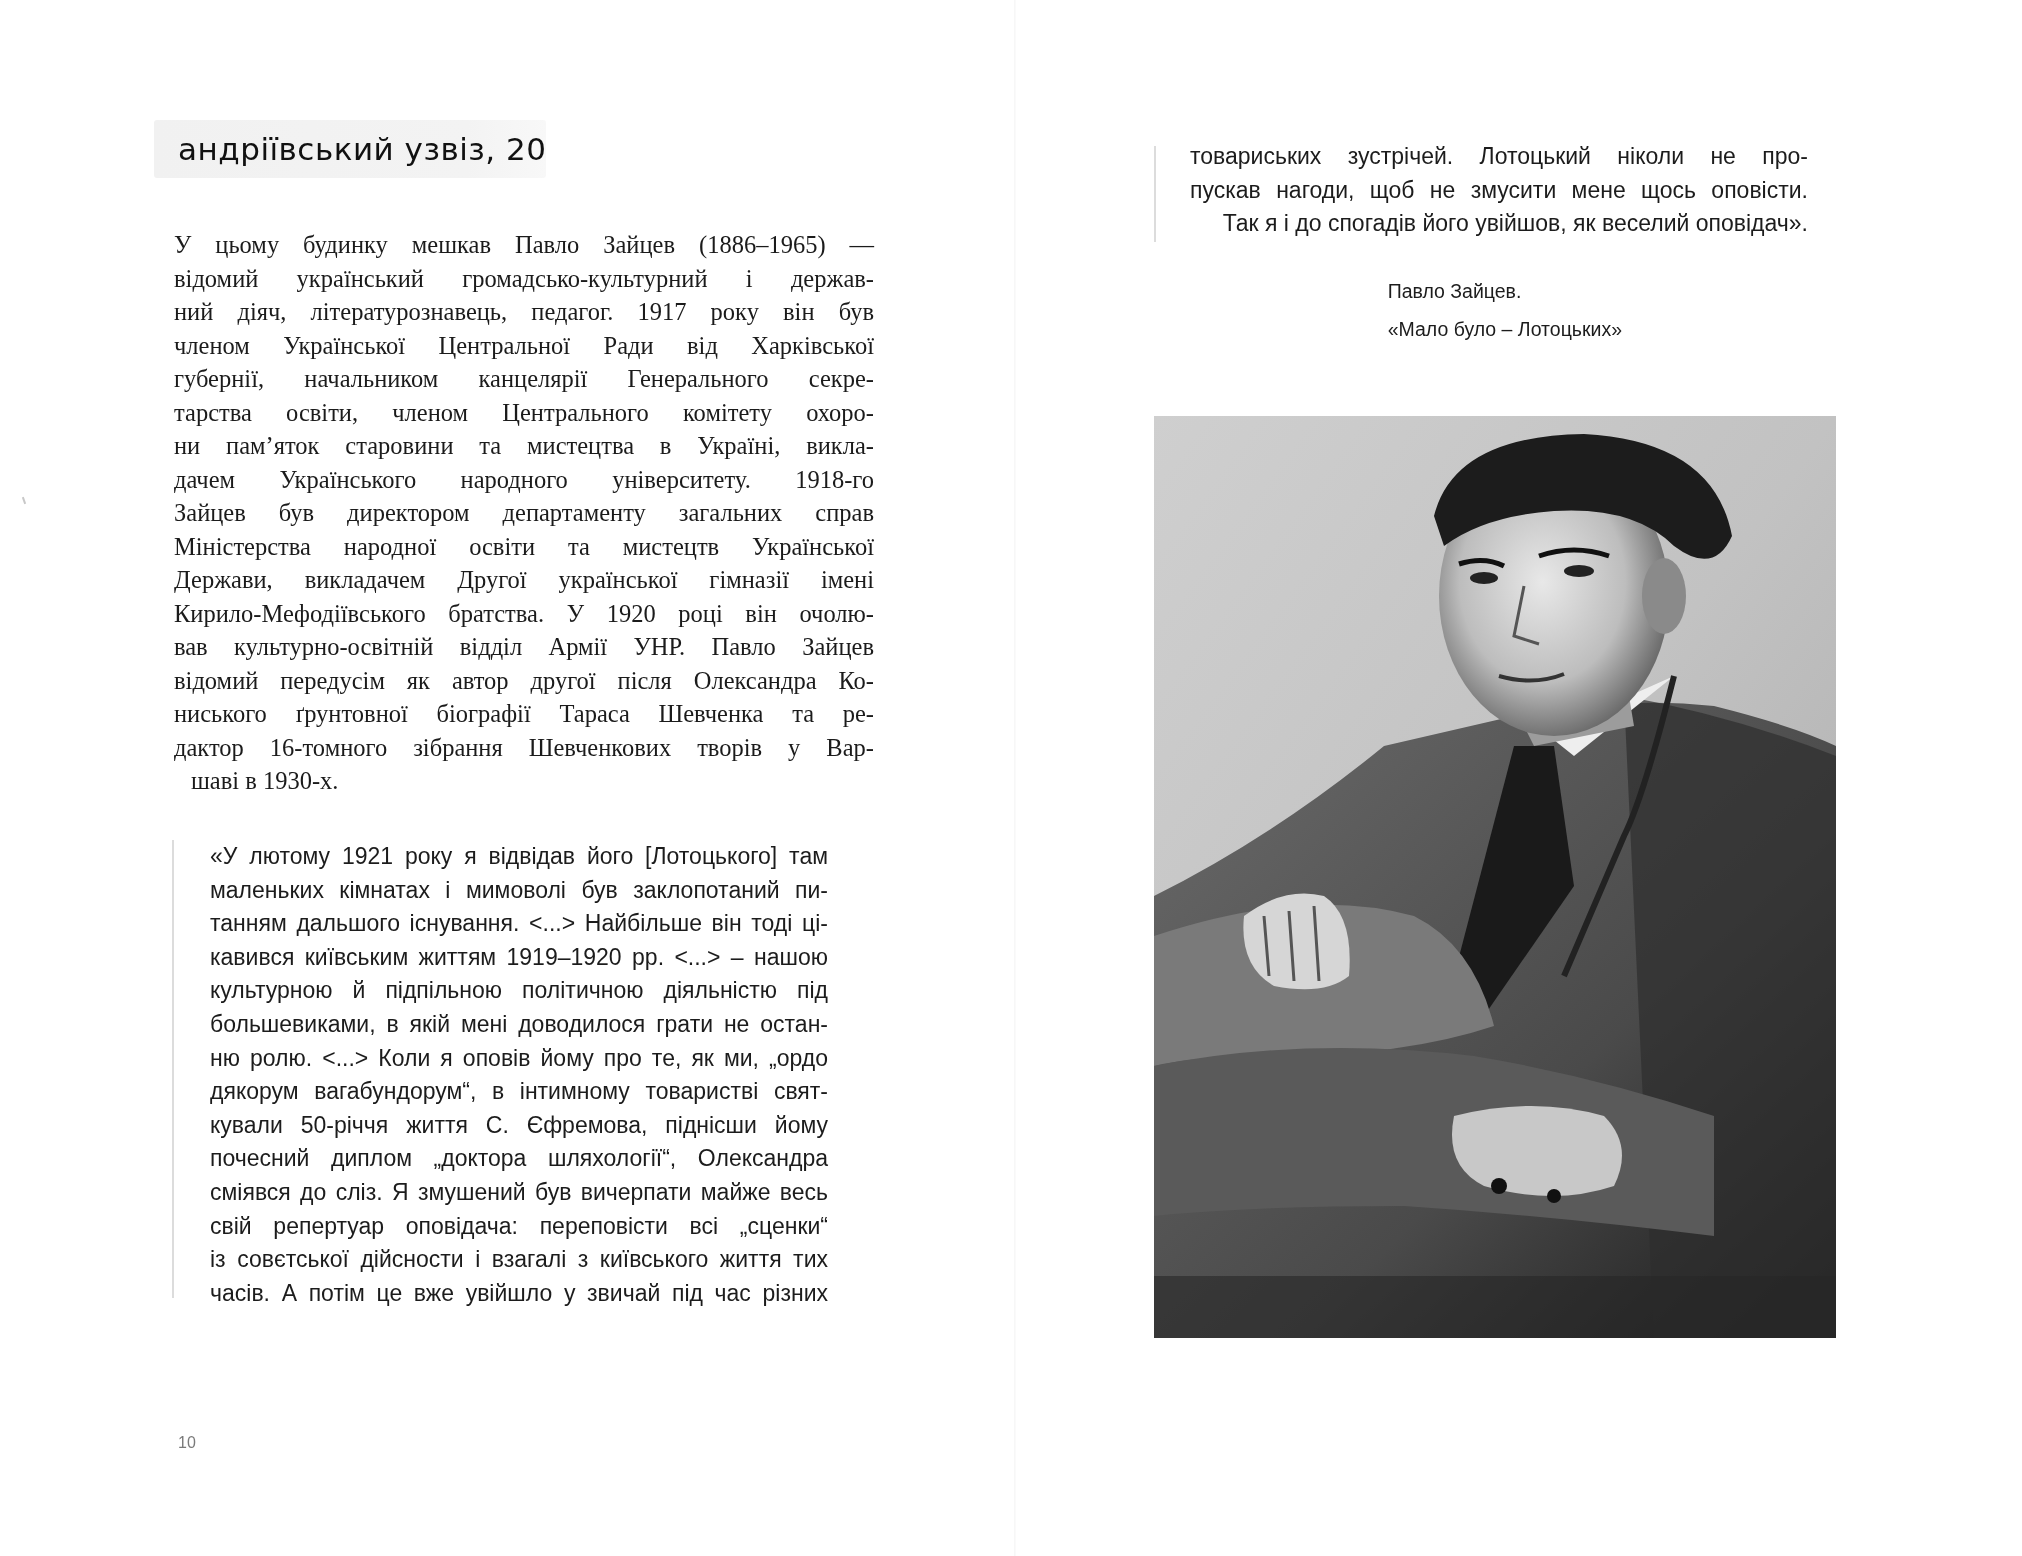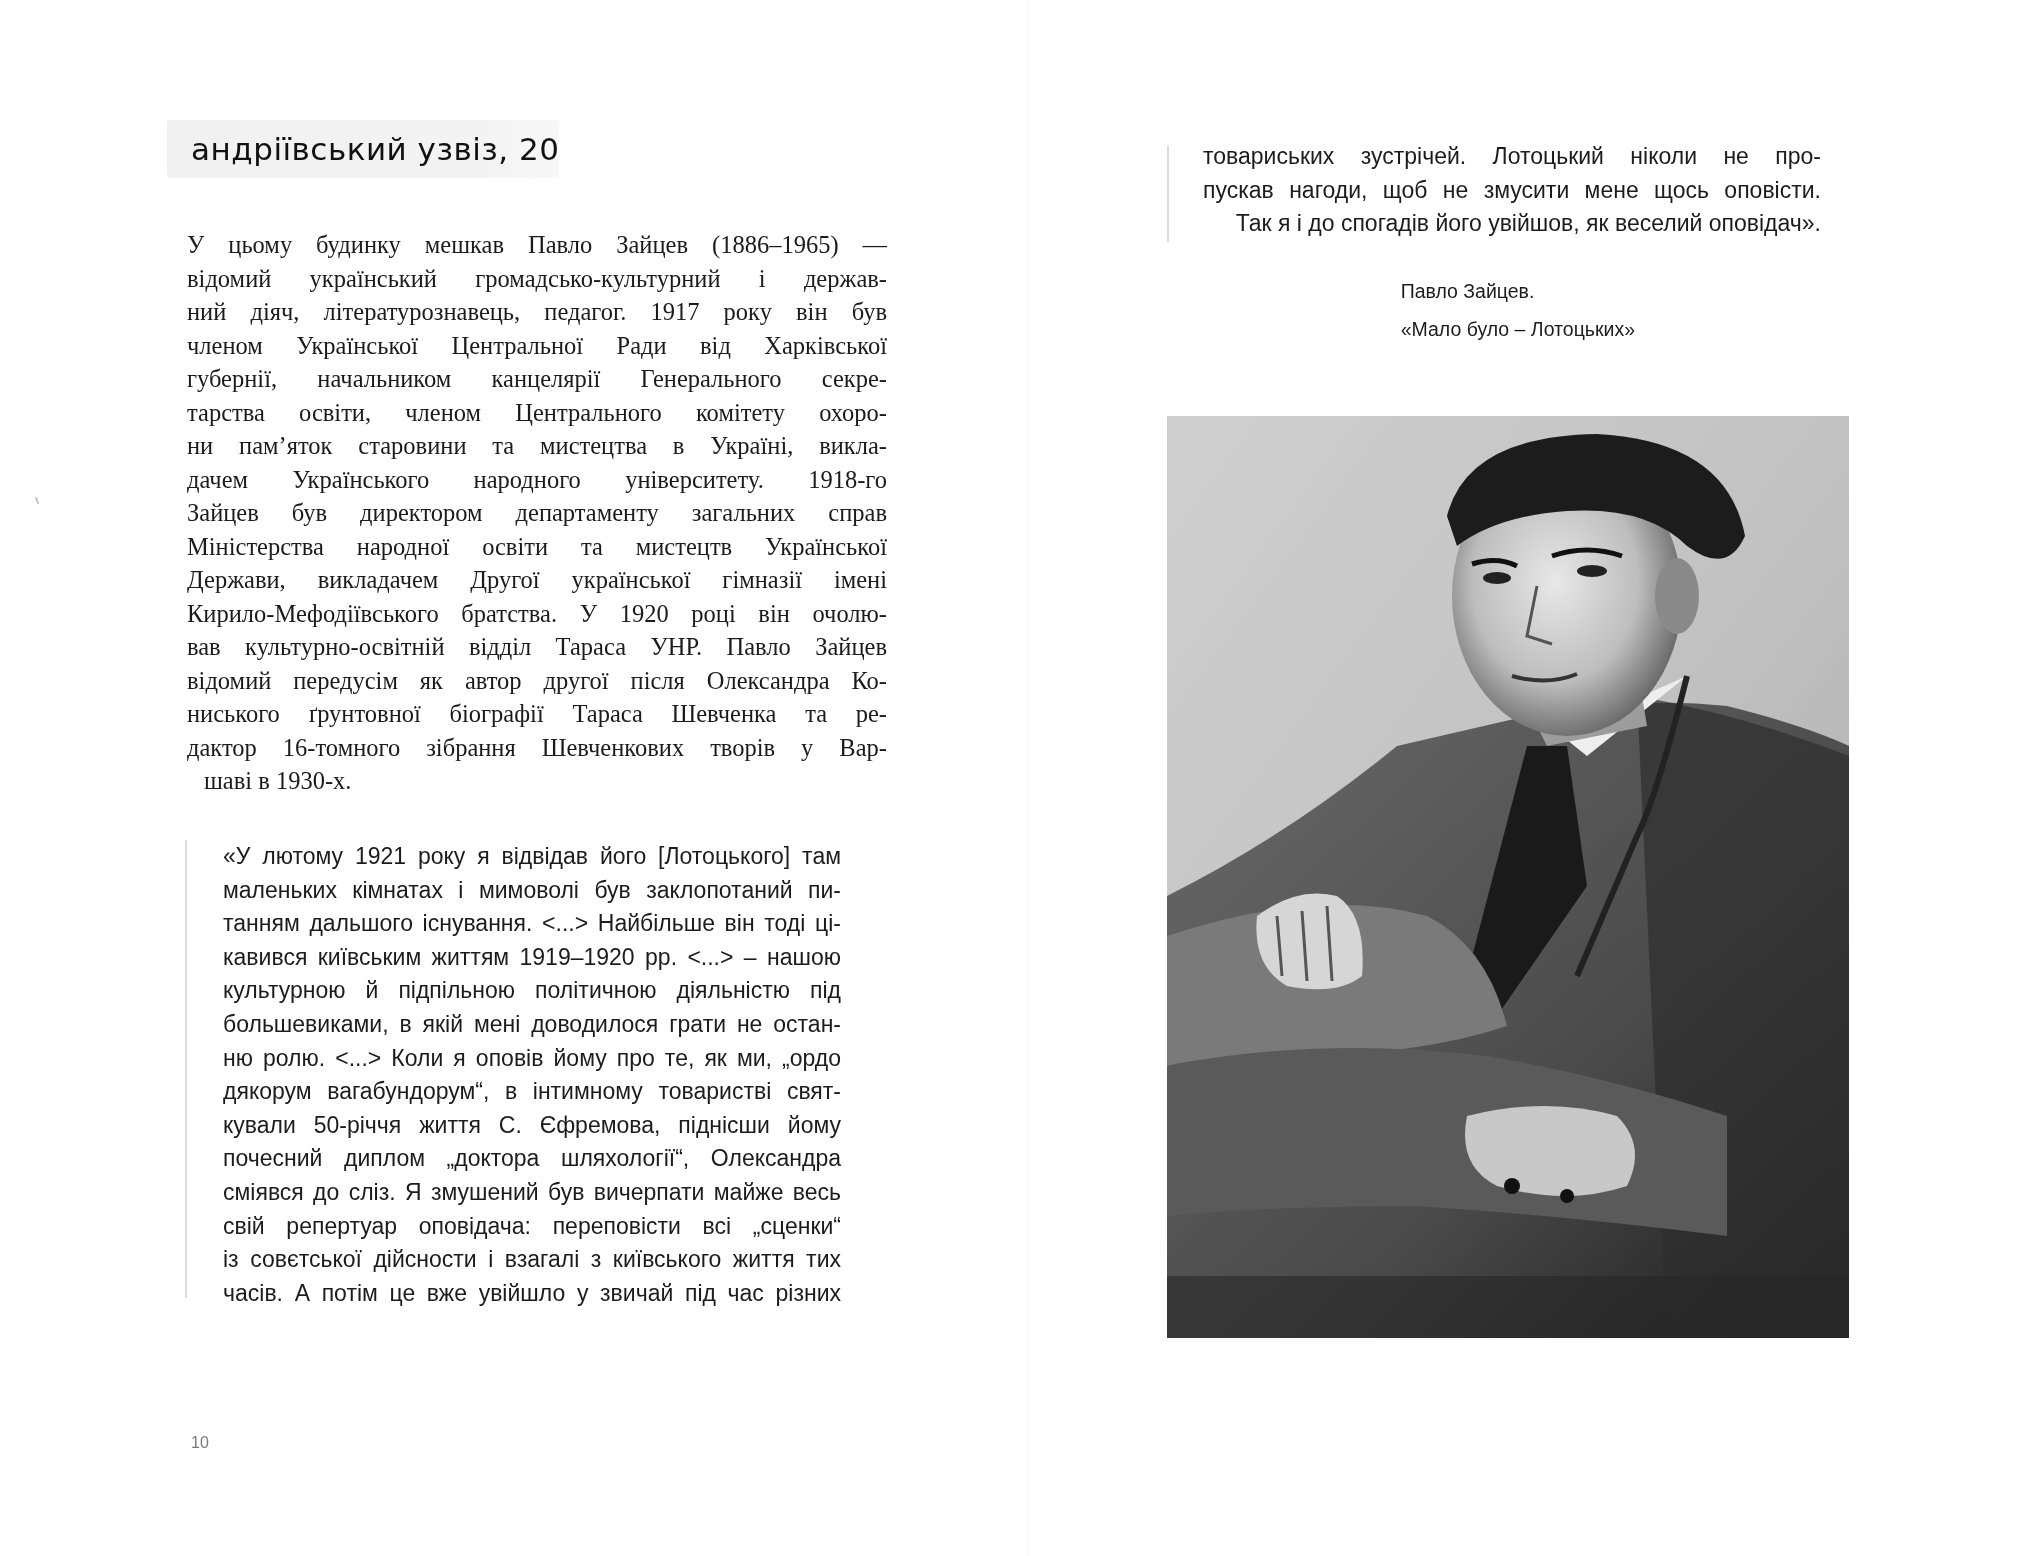--- a/index.html
+++ b/index.html
@@ -10,21 +10,21 @@
     body {
       width: 2022px;
       height: 1556px;
       position: relative;
       overflow: hidden;
       font-family: "Liberation Sans", sans-serif;
       color: #1a1a1a;
     }
     .spread {
       position: absolute;
-      left: 17px; top: 0;
+      left: 4px; top: 0;
       width: 1838px; height: 1556px;
       background: #ffffff;
       text-decoration: underline;
     }
     .gutter {
       position: absolute;
       left: 1010px; top: 0;
       width: 2px; height: 1556px;
       background: linear-gradient(90deg, #f6f6f6, #fbfbfb);
     }
@@ -162,21 +162,21 @@
     <span class="line">ний діяч, літературознавець, педагог. 1917 року він був</span>
     <span class="line">членом Української Центральної Ради від Харківської</span>
     <span class="line">губернії, начальником канцелярії Генерального секре-</span>
     <span class="line">тарства освіти, членом Центрального комітету охоро-</span>
     <span class="line">ни пам’яток старовини та мистецтва в Україні, викла-</span>
     <span class="line">дачем Українського народного університету. 1918-го</span>
     <span class="line">Зайцев був директором департаменту загальних справ</span>
     <span class="line">Міністерства народної освіти та мистецтв Української</span>
     <span class="line">Держави, викладачем Другої української гімназії імені</span>
     <span class="line">Кирило-Мефодіївського братства. У 1920 році він очолю-</span>
-    <span class="line">вав культурно-освітній відділ Тараса УНР. Павло Зайцев</span>
+    <span class="line">вав культурно-освітній відділ Армії УНР. Павло Зайцев</span>
     <span class="line">відомий передусім як автор другої після Олександра Ко-</span>
     <span class="line">ниського ґрунтовної біографії Тараса Шевченка та ре-</span>
     <span class="line">дактор 16-томного зібрання Шевченкових творів у Вар-</span>
     <span class="line last">шаві в 1930-х.</span>
   </div>
 
   <div class="quote quote-left">
     <div class="bar"></div>
     <div class="lines">
       <span class="line">«У лютому 1921 року я відвідав його [Лотоцького] там</span>

